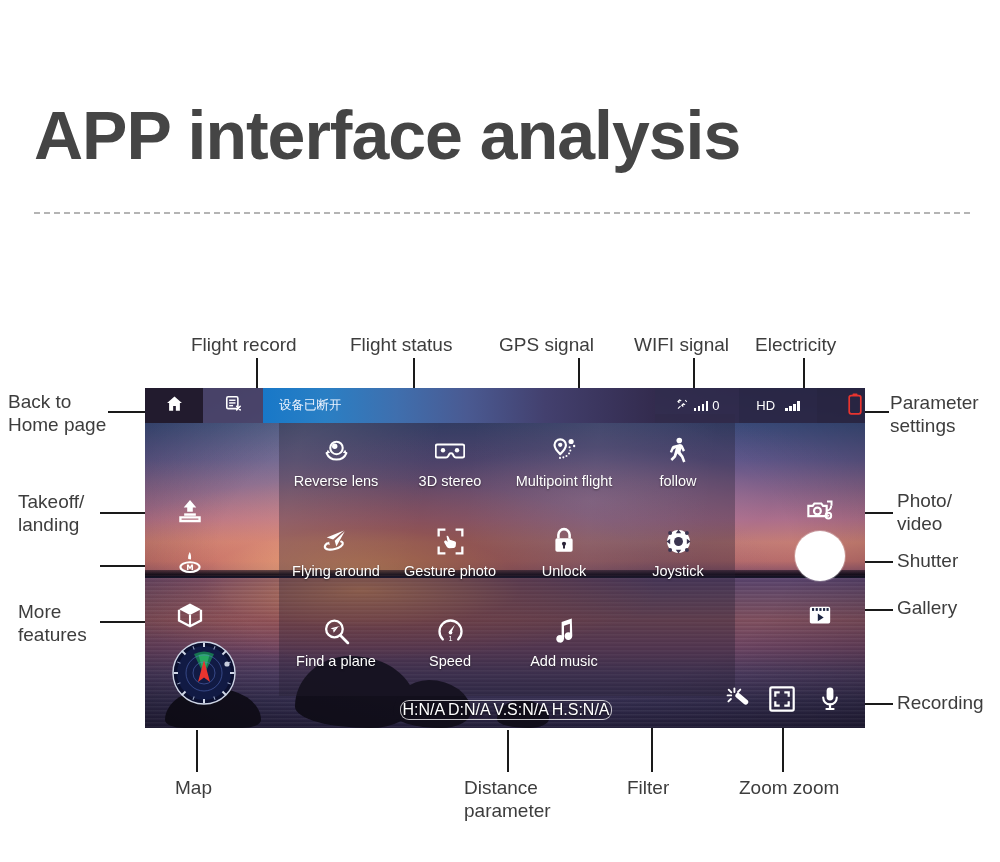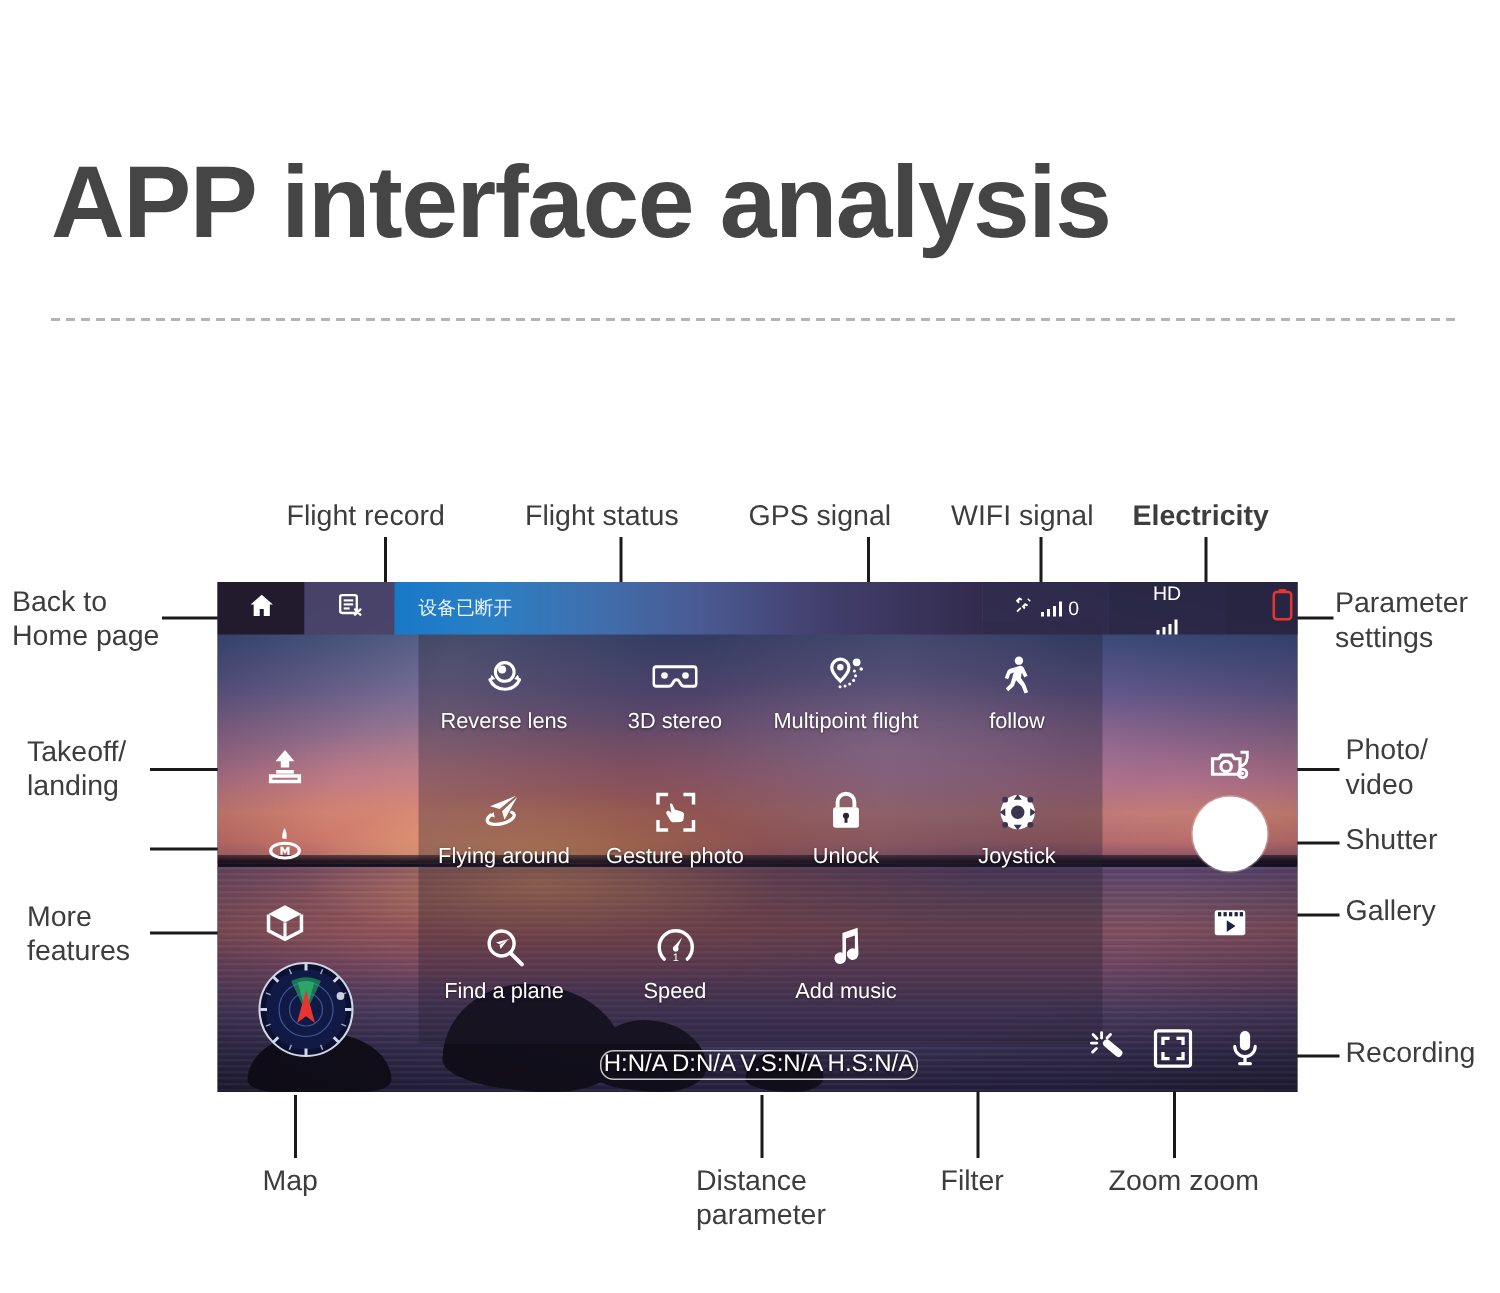--- a/index.html
+++ b/index.html
@@ -143,21 +143,21 @@
   .tb-record { width: 60px;  background: rgba(74,66,104,0.92); }
   .tb-status {
     flex: 1;
     justify-content: flex-start;
     padding-left: 16px;
     background: linear-gradient(90deg, #1878c8 0%, #2a7fc4 16%, #3f6fae 34%, #4a5a92 52%, #43406e 72%, #332b4e 100%);
     font-size: 12.5px;
     color: #eef4ff;
   }
   .tb-gps  { width: 84px;  background: rgba(48,40,72,0.88); gap: 4px; }
-  .tb-wifi { width: 78px;  background: rgba(42,36,66,0.88); gap: 10px; flex-direction: column; }
+  .tb-wifi { width: 78px;  background: rgba(42,36,66,0.88); gap: 10px; }
   .tb-batt { width: 76px;  background: rgba(40,34,62,0.88); }
   .tb-menu { width: 64px;  background: rgba(30,26,50,0.95); }
   .tb-text { font-size: 13px; color: #ffffff; }
   .bars {
     display: inline-flex;
     align-items: flex-end;
     gap: 1.5px;
     height: 11px;
   }
   .bars i { display:block; width: 2.5px; background: #ffffff; }
@@ -281,21 +281,21 @@
   <div class="leader-dot" style="left:410px; top:394px;"></div>
 
   <div class="anno" style="left:499px; top:333px;">GPS signal</div>
   <div class="leader v" style="left:578px; top:358px; height:46px;"></div>
   <div class="leader-dot" style="left:575px; top:400px;"></div>
 
   <div class="anno" style="left:634px; top:333px;">WIFI signal</div>
   <div class="leader v" style="left:693px; top:358px; height:46px;"></div>
   <div class="leader-dot" style="left:690px; top:400px;"></div>
 
-  <div class="anno" style="left:755px; top:333px;font-weight:bold;">Electricity</div>
+  <div class="anno" style="left:755px; top:333px;">Electricity</div>
   <div class="leader v" style="left:803px; top:358px; height:46px;"></div>
   <div class="leader-dot" style="left:800px; top:400px;"></div>
 
   <div class="anno" style="left:890px; top:391px; width:106px;">Parameter
 settings</div>
   <div class="leader h" style="left:845px; top:411px; width:44px;"></div>
   <div class="leader-dot" style="left:838px; top:407px;"></div>
 
   <div class="anno" style="left:18px; top:490px; width:110px;">Takeoff/
 landing</div>

